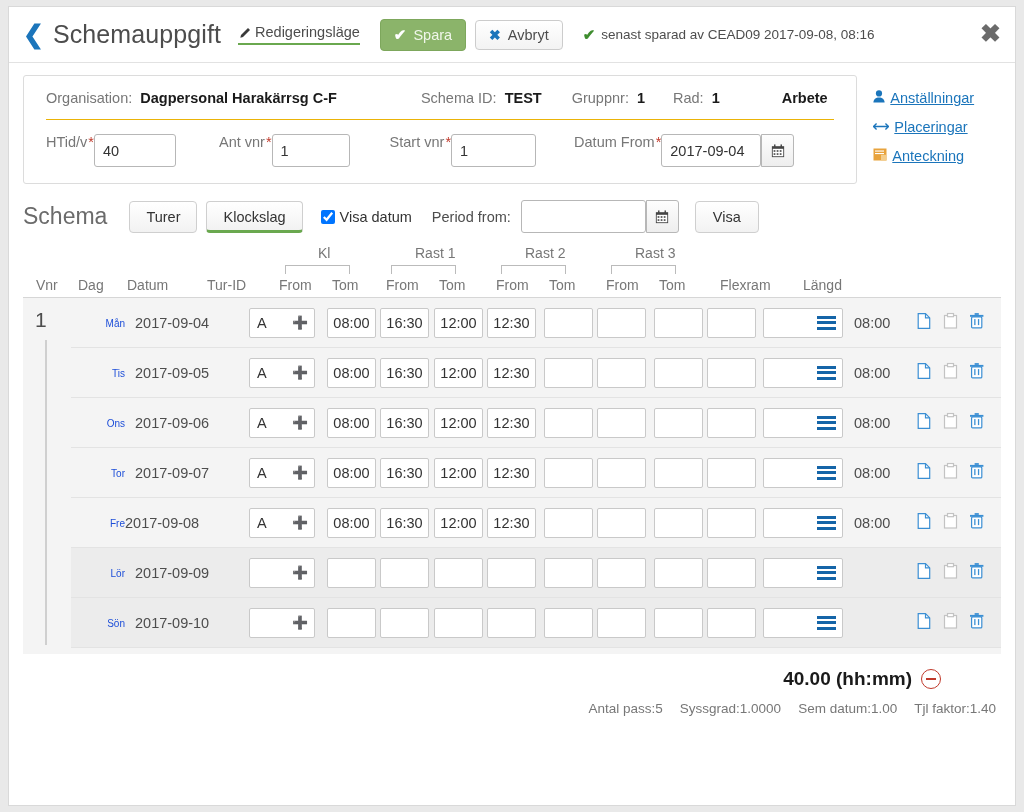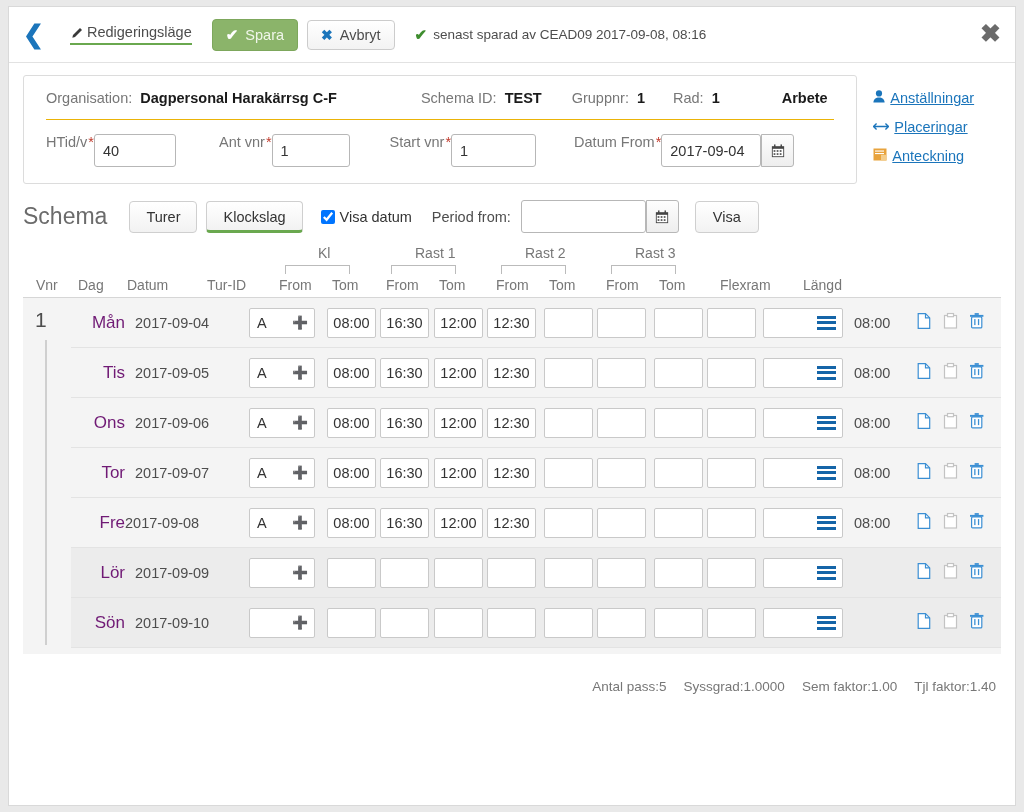--- a/index.html
+++ b/index.html
@@ -266,21 +266,21 @@
     width: 2px; height: 305px; background:#cfcfcf;
   }
   .rows { position:absolute; left:48px; top:0; right:0; }
   .row {
     position: relative;
     height: 50px;
     border-bottom: 1px solid #e3e3e3;
   }
   .row.weekend { background: #ececec; }
   .cell { position: absolute; top: 50%; transform: translateY(-50%); }
-  .daytxt { font-size: 17px; color:#701a75; text-align:right; width:34px; }
+  .daytxt { font-size: 10px; color:#1d4ed8; text-align:right; width:34px; }
   .datetxt { font-size: 14.5px; color:#4d4d4d; }
   .cellinput {
     font-family:"Liberation Sans", sans-serif;
     font-size:14.5px; color:#333;
     height: 30px;
     border:1px solid #c9c9c9;
     border-radius:2px;
     background:#fff;
     padding: 0 6px;
     outline:none;
@@ -329,20 +329,21 @@
     padding-right: 5px;
   }
 </style>
 </head>
 <body>
 
 <div class="app">
 
   <div class="titlebar">
     <span class="back-chevron">❮</span>
+    <span class="page-title">Schemauppgift</span>
 
     <span class="edit-mode">
       <span class="pencil-ic">
         <svg width="13" height="13" viewBox="0 0 16 16">
             <path d="M12.3 1.2l2.5 2.5-8.6 8.6-3.3.8.8-3.3z" fill="#3a3a3a"></path>
           </svg>
       </span>
       <span>Redigeringsläge</span>
     </span>
 
@@ -797,21 +798,27 @@
               <rect x="1" y="2.4" width="13.4" height="1.9" fill="#3b8fd4"></rect>
               <rect x="5.6" y="0.6" width="4.2" height="1.8" fill="#3b8fd4"></rect>
               <rect x="5.2" y="6.6" width="1.3" height="6" fill="#3b8fd4"></rect>
               <rect x="8.9" y="6.6" width="1.3" height="6" fill="#3b8fd4"></rect>
             </svg></span>
         </div>
       </div>
   </div>
 
   <div class="footer">
+    <div class="total-line">
+      <span>40.00 (hh:mm)</span>
+      <span class="minus-circle">
+          <i></i>
+        </span>
+    </div>
     <div class="meta-line">
       <span>Antal pass:5</span>
       <span>Syssgrad:1.0000</span>
-      <span>Sem faktor:1.00</span>
+      <span>Sem datum:1.00</span>
       <span>Tjl faktor:1.40</span>
     </div>
   </div>
 
 </div>
 
 </body></html>

